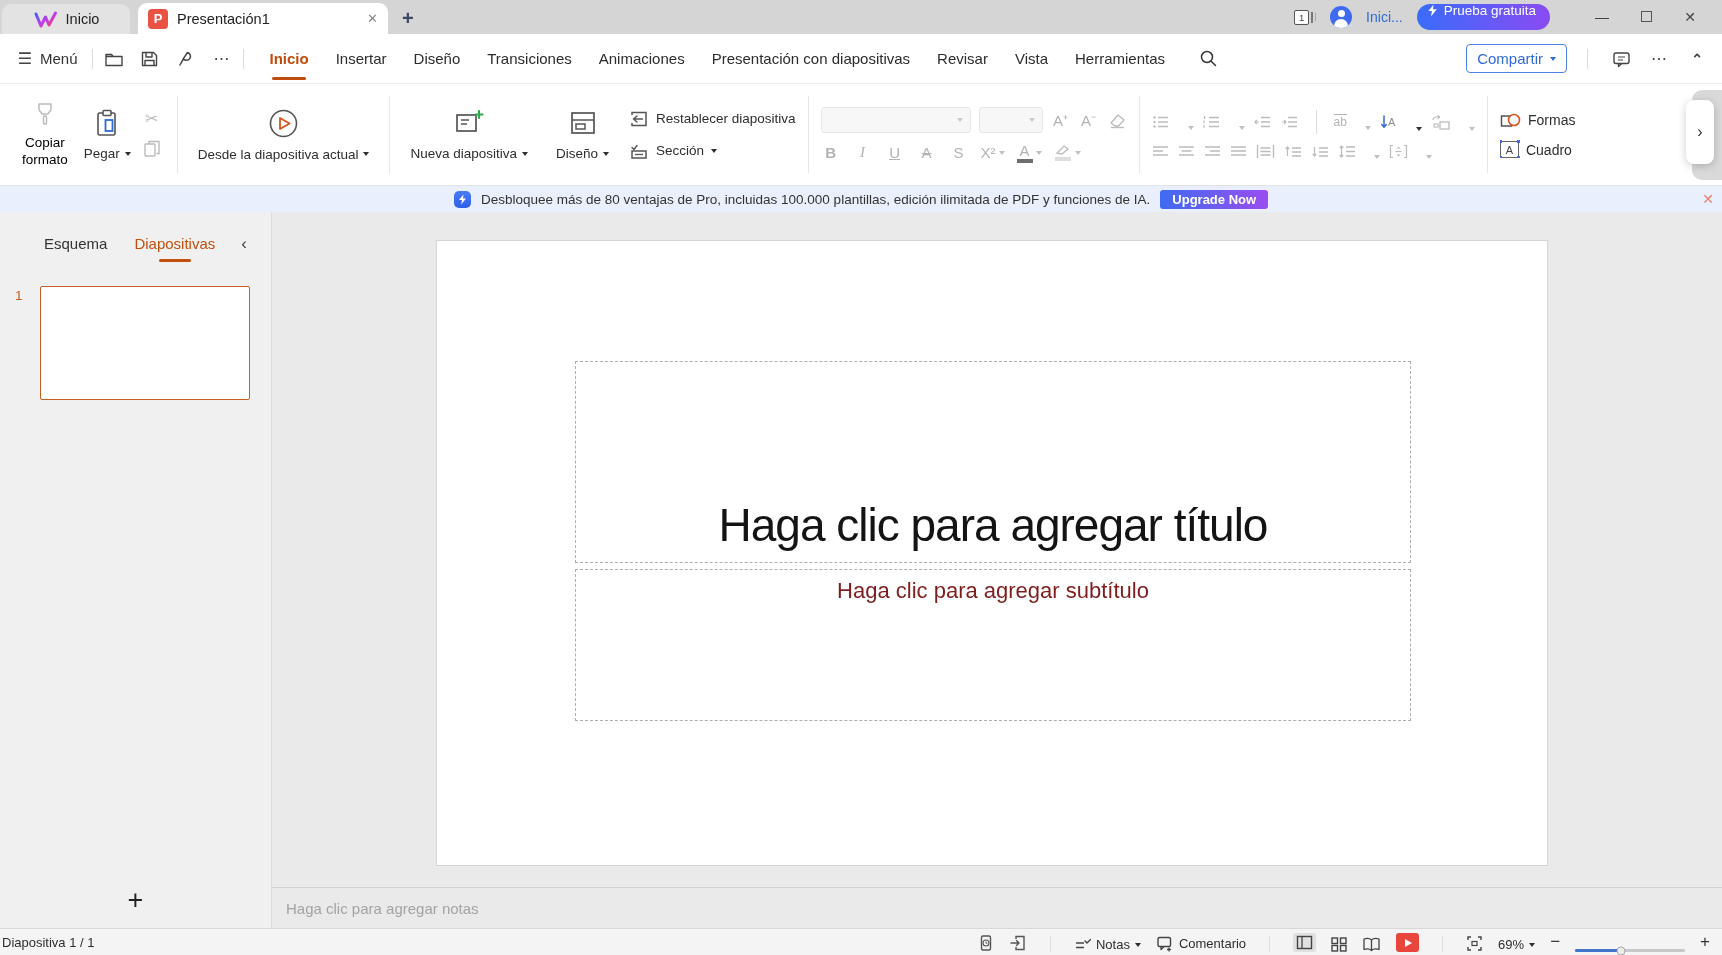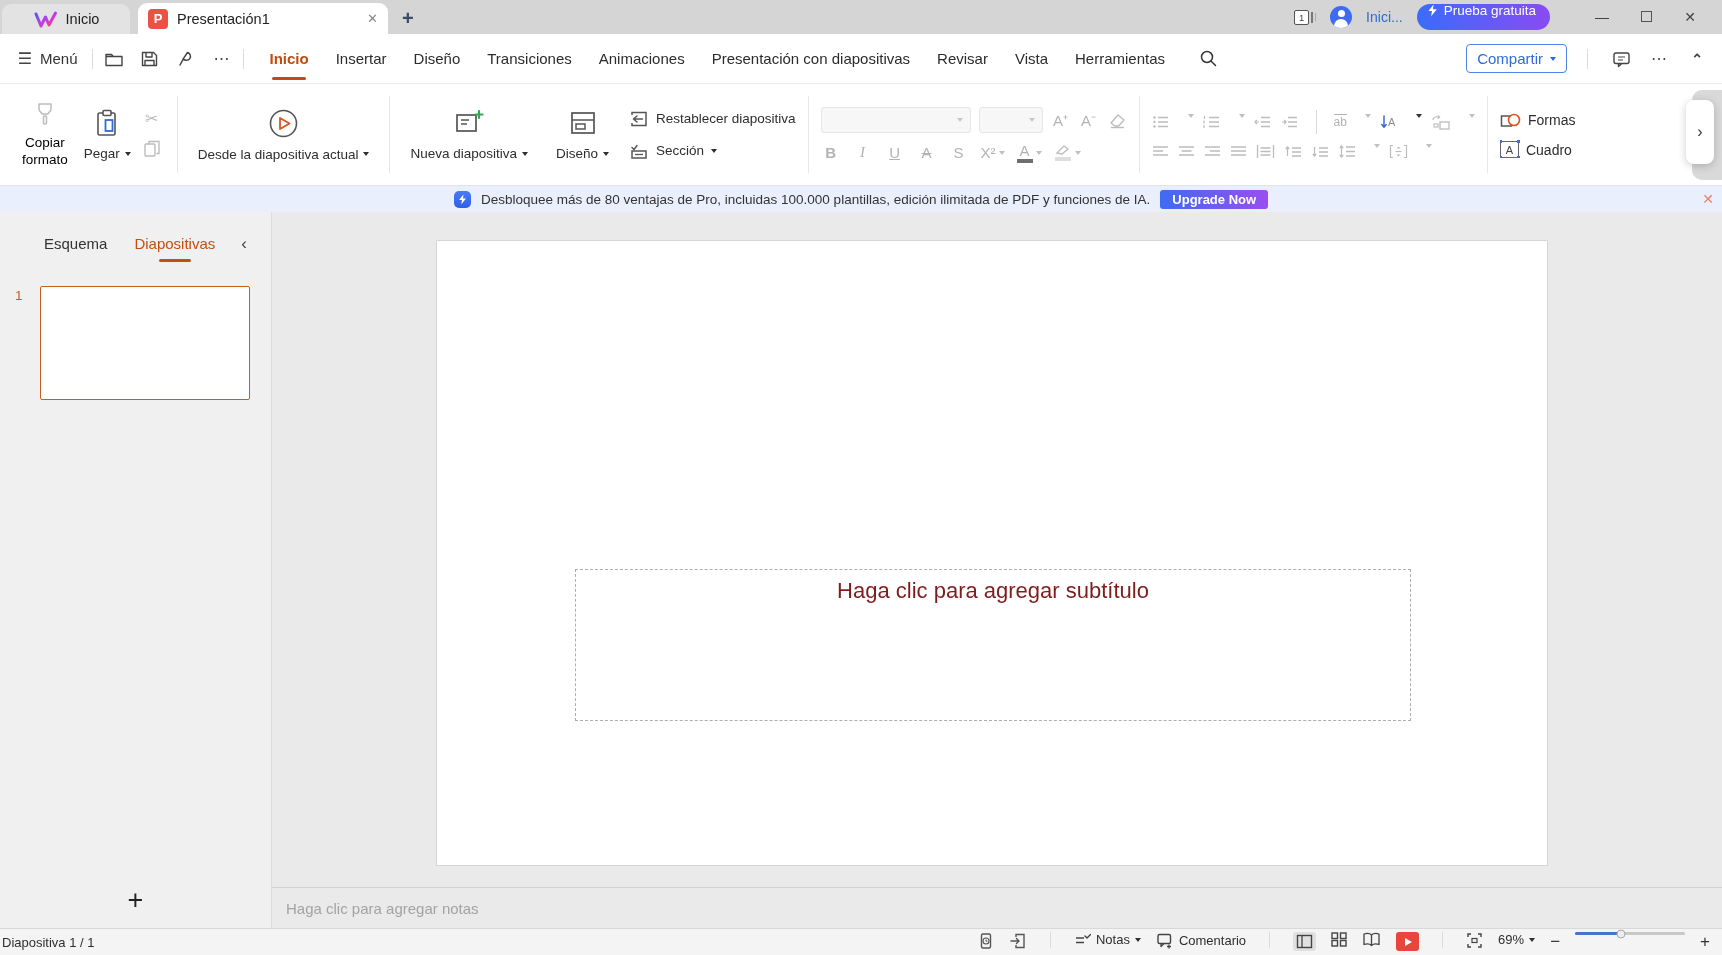--- a/index.html
+++ b/index.html
@@ -58,21 +58,21 @@
   .fontgrid { display:flex; flex-direction:column; justify-content:center; gap:10px; }
   .frow { display:flex; align-items:center; gap:8px; }
   .combo { height:26px; background:#f7f7f7; border:1px solid #e6e6e6; border-radius:3px; display:flex; align-items:center; justify-content:flex-end; padding:0 7px; color:#c4c4c4; }
   .combo.font-name { width:150px; }
   .combo.font-size { width:64px; }
   .tglyph { font-size:15px; color:#b3b3b3; display:flex; align-items:center; gap:3px; min-width:20px; justify-content:center; }
   .tglyph .chev { border-top-color:#c0c0c0; }
   .colorbtn { display:flex; flex-direction:column; align-items:center; line-height:1; }
   .colorbtn .bar { width:16px; height:4px; margin-top:1px; }
   .parrow { display:flex; align-items:center; gap:9px; }
-  .micon { display:flex; align-items:flex-start; gap:18px; }
+  .micon { display:flex; align-items:flex-end; gap:18px; }
   .abdir { font-size:12px; color:#b3b3b3; border-top:1.3px solid #b3b3b3; padding-top:0; line-height:1.2; }
   .shapes-col { display:flex; flex-direction:column; gap:12px; justify-content:center; width:92px; overflow:hidden; }
   .shapes-col .hbtn { font-size:14px; }
   .txtbox-ic { position:relative; width:19px; height:17px; border:1.2px solid #666; display:flex; align-items:center; justify-content:center; font-size:11px; color:#444; }
   .txtbox-ic i { position:absolute; width:3px; height:3px; background:#3f6bf0; }
   .txtbox-ic .d1{ left:-2px; top:-2px; } .txtbox-ic .d2{ right:-2px; top:-2px; }
   .txtbox-ic .d3{ left:-2px; bottom:-2px; } .txtbox-ic .d4{ right:-2px; bottom:-2px; }
   .expand-bg { position:absolute; right:0; top:6px; width:30px; height:90px; background:#d9d9d9; border-radius:10px 0 0 10px; }
   .expand-btn { position:absolute; right:8px; top:16px; width:28px; height:64px; background:#fff; border-radius:8px; box-shadow:0 2px 8px rgba(0,0,0,.2); display:flex; align-items:center; justify-content:center; font-size:16px; color:#333; }
 
@@ -99,21 +99,21 @@
   .slide { position:absolute; left:164px; top:28px; width:1112px; height:626px; background:#fff; border:1px solid #d5d5d5; }
   .ph { position:absolute; border:1px dashed #aeaeae; display:flex; justify-content:center; }
   .ph-title { left:138px; top:120px; width:836px; height:202px; align-items:flex-end; padding-bottom:10px; }
   .ph-title .txt { font-size:46px; font-weight:300; color:#141414; letter-spacing:-1px; white-space:nowrap; }
   .ph-sub { left:138px; top:328px; width:836px; height:152px; align-items:flex-start; padding-top:8px; }
   .ph-sub .txt { font-size:22px; color:#7f1d1d; }
   .notes-strip { position:absolute; left:0; right:0; bottom:0; height:41px; border-top:1px solid #d2d2d2; display:flex; align-items:center; padding-left:14px; color:#a3a3a3; font-size:15px; background:#eaeaea; }
 
   
   .statusbar { height:27px; background:#f4f4f4; border-top:1px solid #d8d8d8; display:flex; align-items:center; font-size:13px; color:#2e2e2e; padding:0 12px 0 2px; flex:0 0 auto; }
-  .sb-right { margin-left:auto; display:flex; align-items:flex-start; gap:15px; }
+  .sb-right { margin-left:auto; display:flex; align-items:flex-end; gap:15px; }
   .sgrp { display:flex; align-items:center; gap:5px; }
   .view-active { background:#e0e0e0; border-radius:3px; padding:2px 3px; display:flex; }
   .play-btn { width:23px; height:19px; background:#e8453c; border-radius:3px; display:flex; align-items:center; justify-content:center; }
   .play-btn i { display:block; width:0; height:0; border-left:7px solid #fff; border-top:4.5px solid transparent; border-bottom:4.5px solid transparent; margin-left:2px; }
   .zslider { width:110px; height:3px; background:#c8c8c8; border-radius:2px; position:relative; }
   .zfill { position:absolute; left:0; top:0; height:3px; width:42%; background:#4276cc; border-radius:2px; }
   .zthumb { position:absolute; left:42%; top:50%; transform:translate(-50%,-50%); width:9px; height:9px; border-radius:50%; background:#ededed; border:1px solid #a8a8a8; }
   .zoom-minus,.zoom-plus { font-size:17px; color:#333; }
   svg { display:block; }
 </style>
@@ -547,20 +547,23 @@
       <span class="sb-collapse">‹</span>
       <div class="thumb-row">
         <span class="thumb-num">1</span>
         <div class="thumb"></div>
       </div>
       <span class="add-slide">+</span>
     </div>
 
     <div class="canvas">
       <div class="slide">
+        <div class="ph ph-title">
+          <span class="txt">Haga clic para agregar título</span>
+        </div>
         <div class="ph ph-sub">
           <span class="txt">Haga clic para agregar subtítulo</span>
         </div>
       </div>
       <div class="notes-strip">
         <span>Haga clic para agregar notas</span>
       </div>
     </div>
   </div>
 

